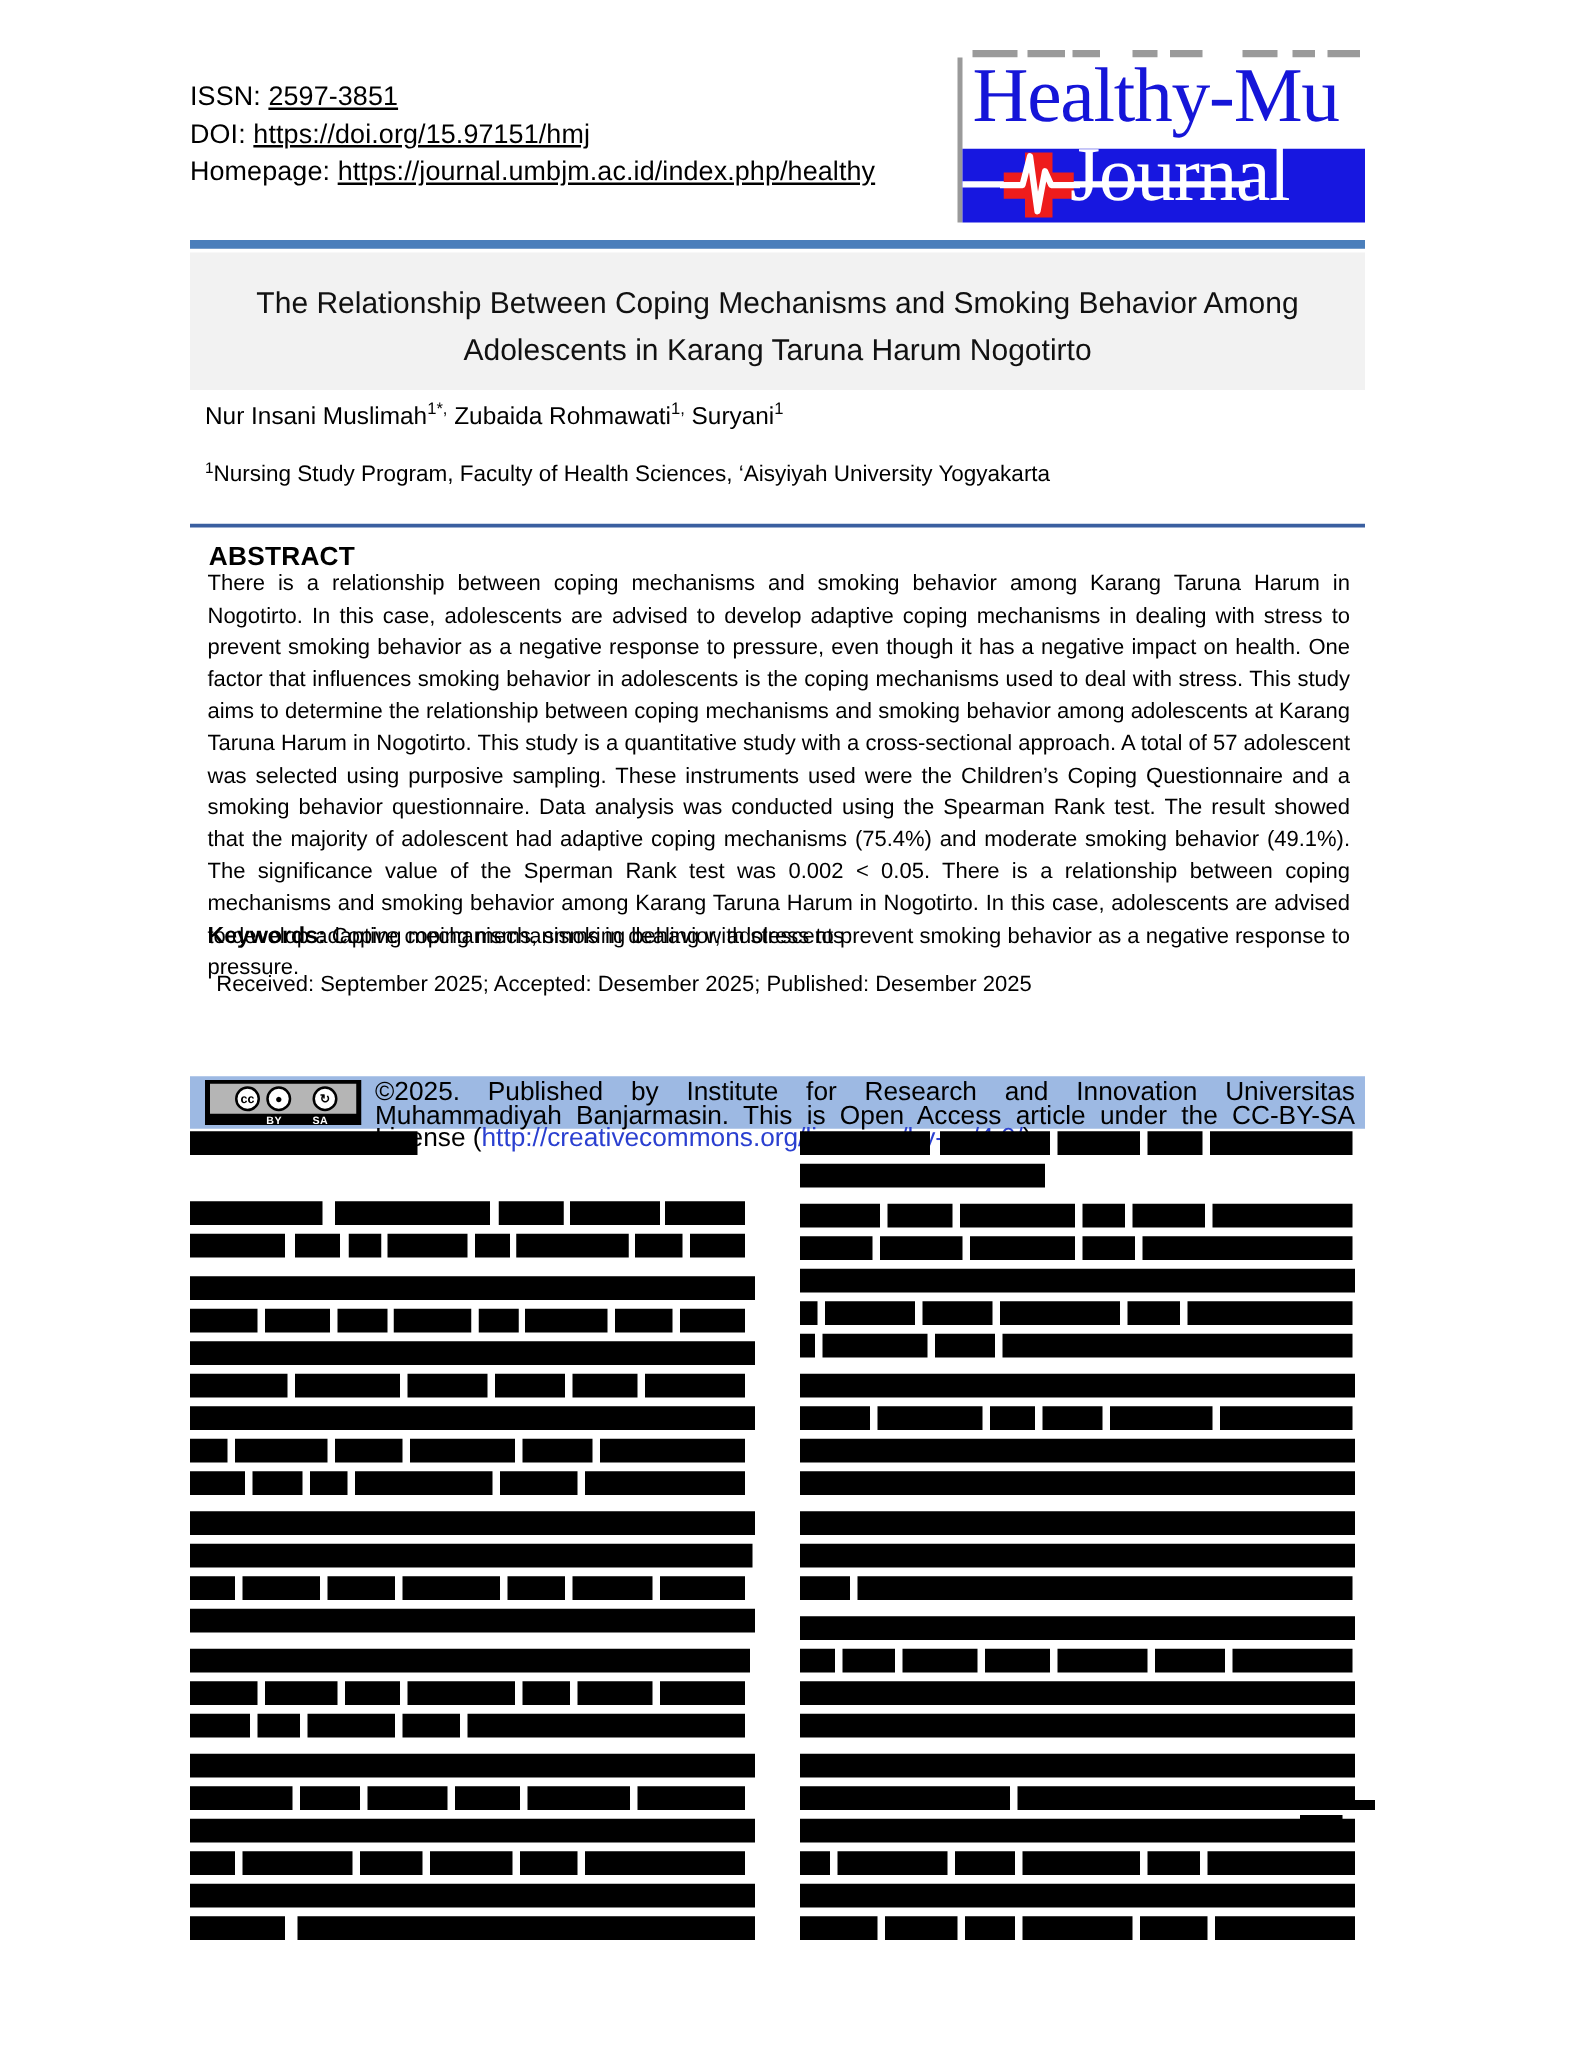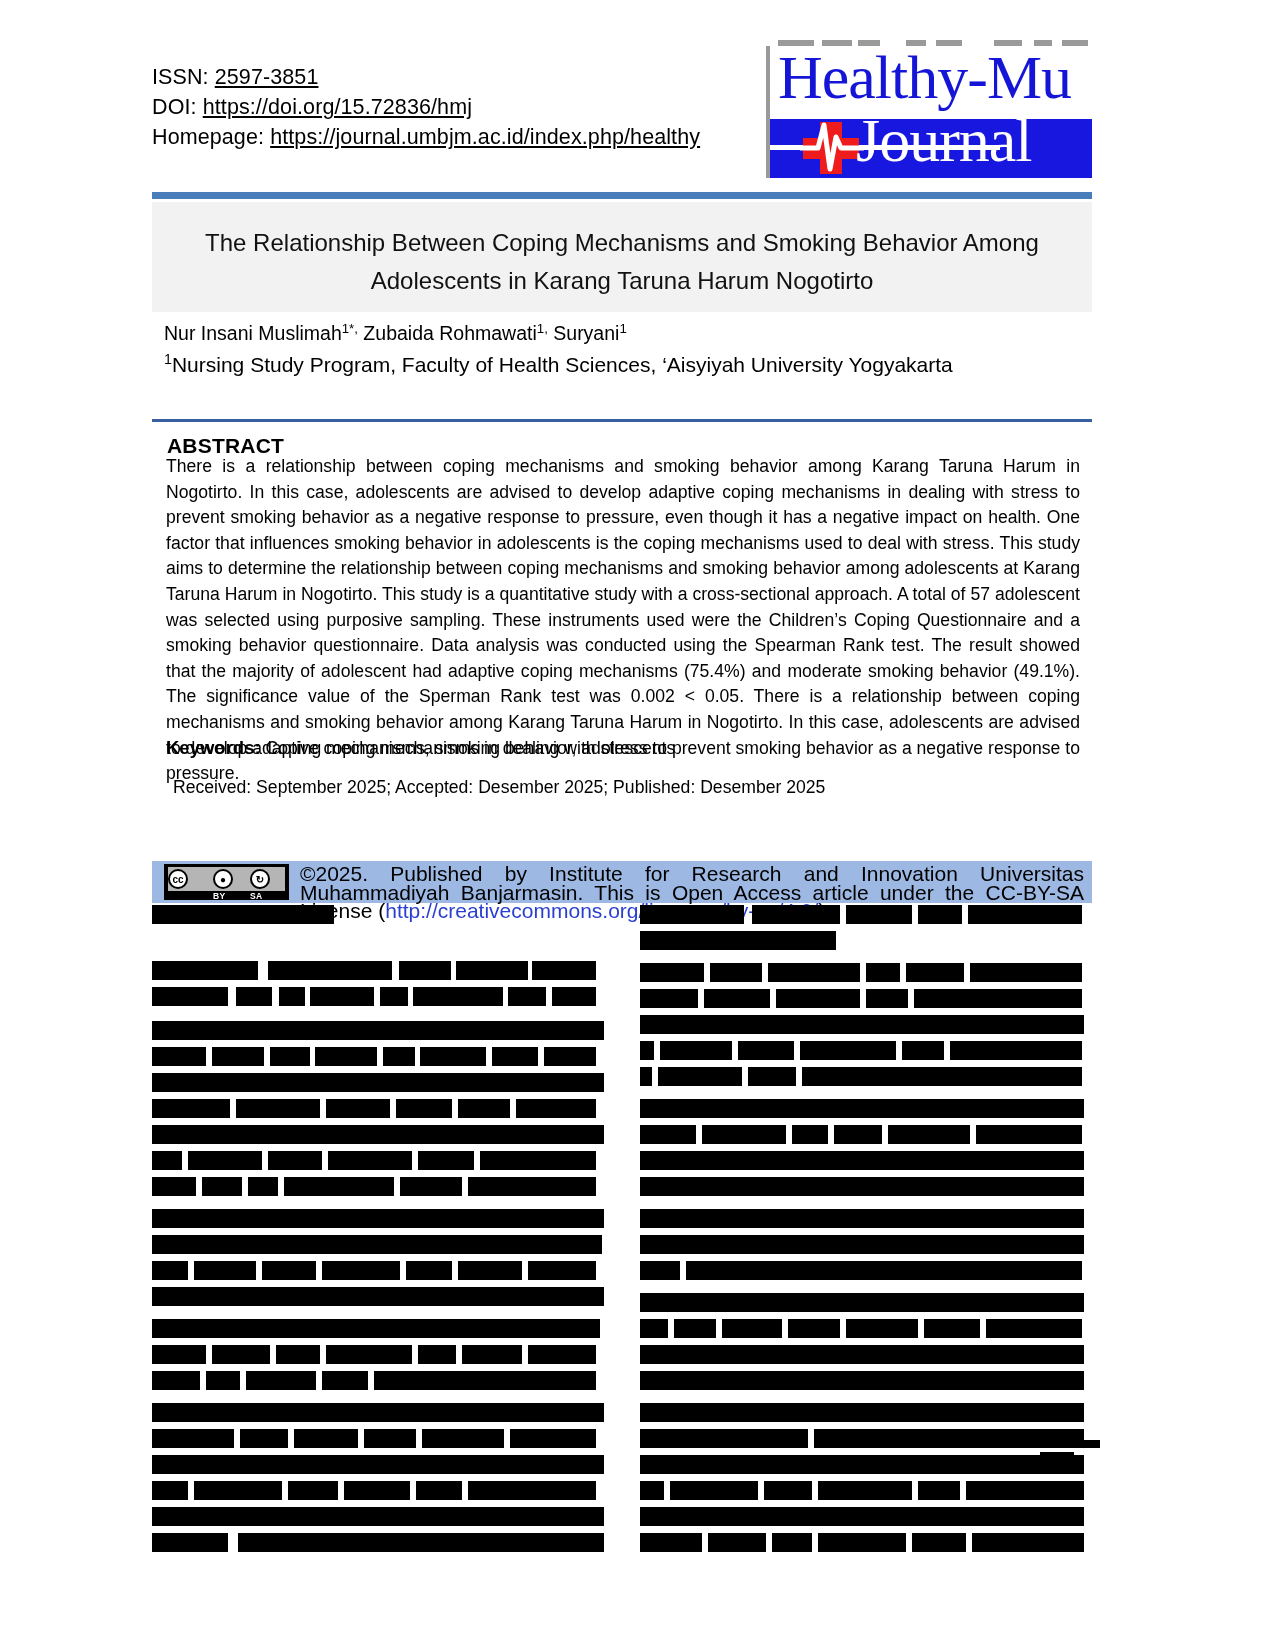--- a/index.html
+++ b/index.html
@@ -173,23 +173,23 @@
     position: absolute;
     left: 164px;
     top: 320px;
     width: 920px;
     font-size: 19.5px;
     line-height: 26px;
   }
   .affil {
     position: absolute;
     left: 164px;
-    top: 353px;
+    top: 367px;
     width: 920px;
-    font-size: 21px;
+    font-size: 18px;
     line-height: 24px;
   }
   .email-line {
     position: absolute;
     left: 164px;
     top: 394px;
     width: 920px;
     font-size: 17.5px;
     line-height: 24px;
   }
@@ -312,21 +312,21 @@
 
   <div class="masthead">
 
     <div class="ident">
       <div>
         <span>ISSN:</span>
         <span class="u">2597-3851</span>
       </div>
       <div>
         <span>DOI:</span>
-        <span class="u">https://doi.org/15.72836/hmj</span>
+        <span class="u">https://doi.org/15.97151/hmj</span>
       </div>
       <div>
         <span>Homepage:</span>
         <span class="u">https://journal.umbjm.ac.id/index.php/healthy</span>
       </div>
     </div>
 
     <div class="logo">
       <div class="logo-ticks">
         <i style="left:0px;width:36px;"></i>
@@ -373,21 +373,21 @@
   <div class="kw">
     <b>Keywords:</b>
     <span>Coping mechanisms, smoking behavior, adolescents</span>
   </div>
 
   <div class="dates">Received: September 2025; Accepted: Desember 2025; Published: Desember 2025</div>
 
   <div class="license">
     <div class="cc-badge">
       <div class="cc-inner">
-        <div class="cc-circ" style="left:0;">cc</div>
+        <div class="cc-circ" style="left:20px;">cc</div>
         <div class="cc-circ" style="left:45px;">●</div>
         <div class="cc-circ" style="left:82px;">↻</div>
       </div>
       <div class="cc-lbl" style="left:49px;">BY</div>
       <div class="cc-lbl" style="left:86px;">SA</div>
     </div>
     <div class="lic-text">
       <span>©2025. Published by Institute for Research and Innovation Universitas Muhammadiyah Banjarmasin. This is Open Access article under the CC-BY-SA License (</span><span class="lic-link">http://creativecommons.org/licenses/by-sa/4.0/</span><span>).</span>
     </div>
   </div>

